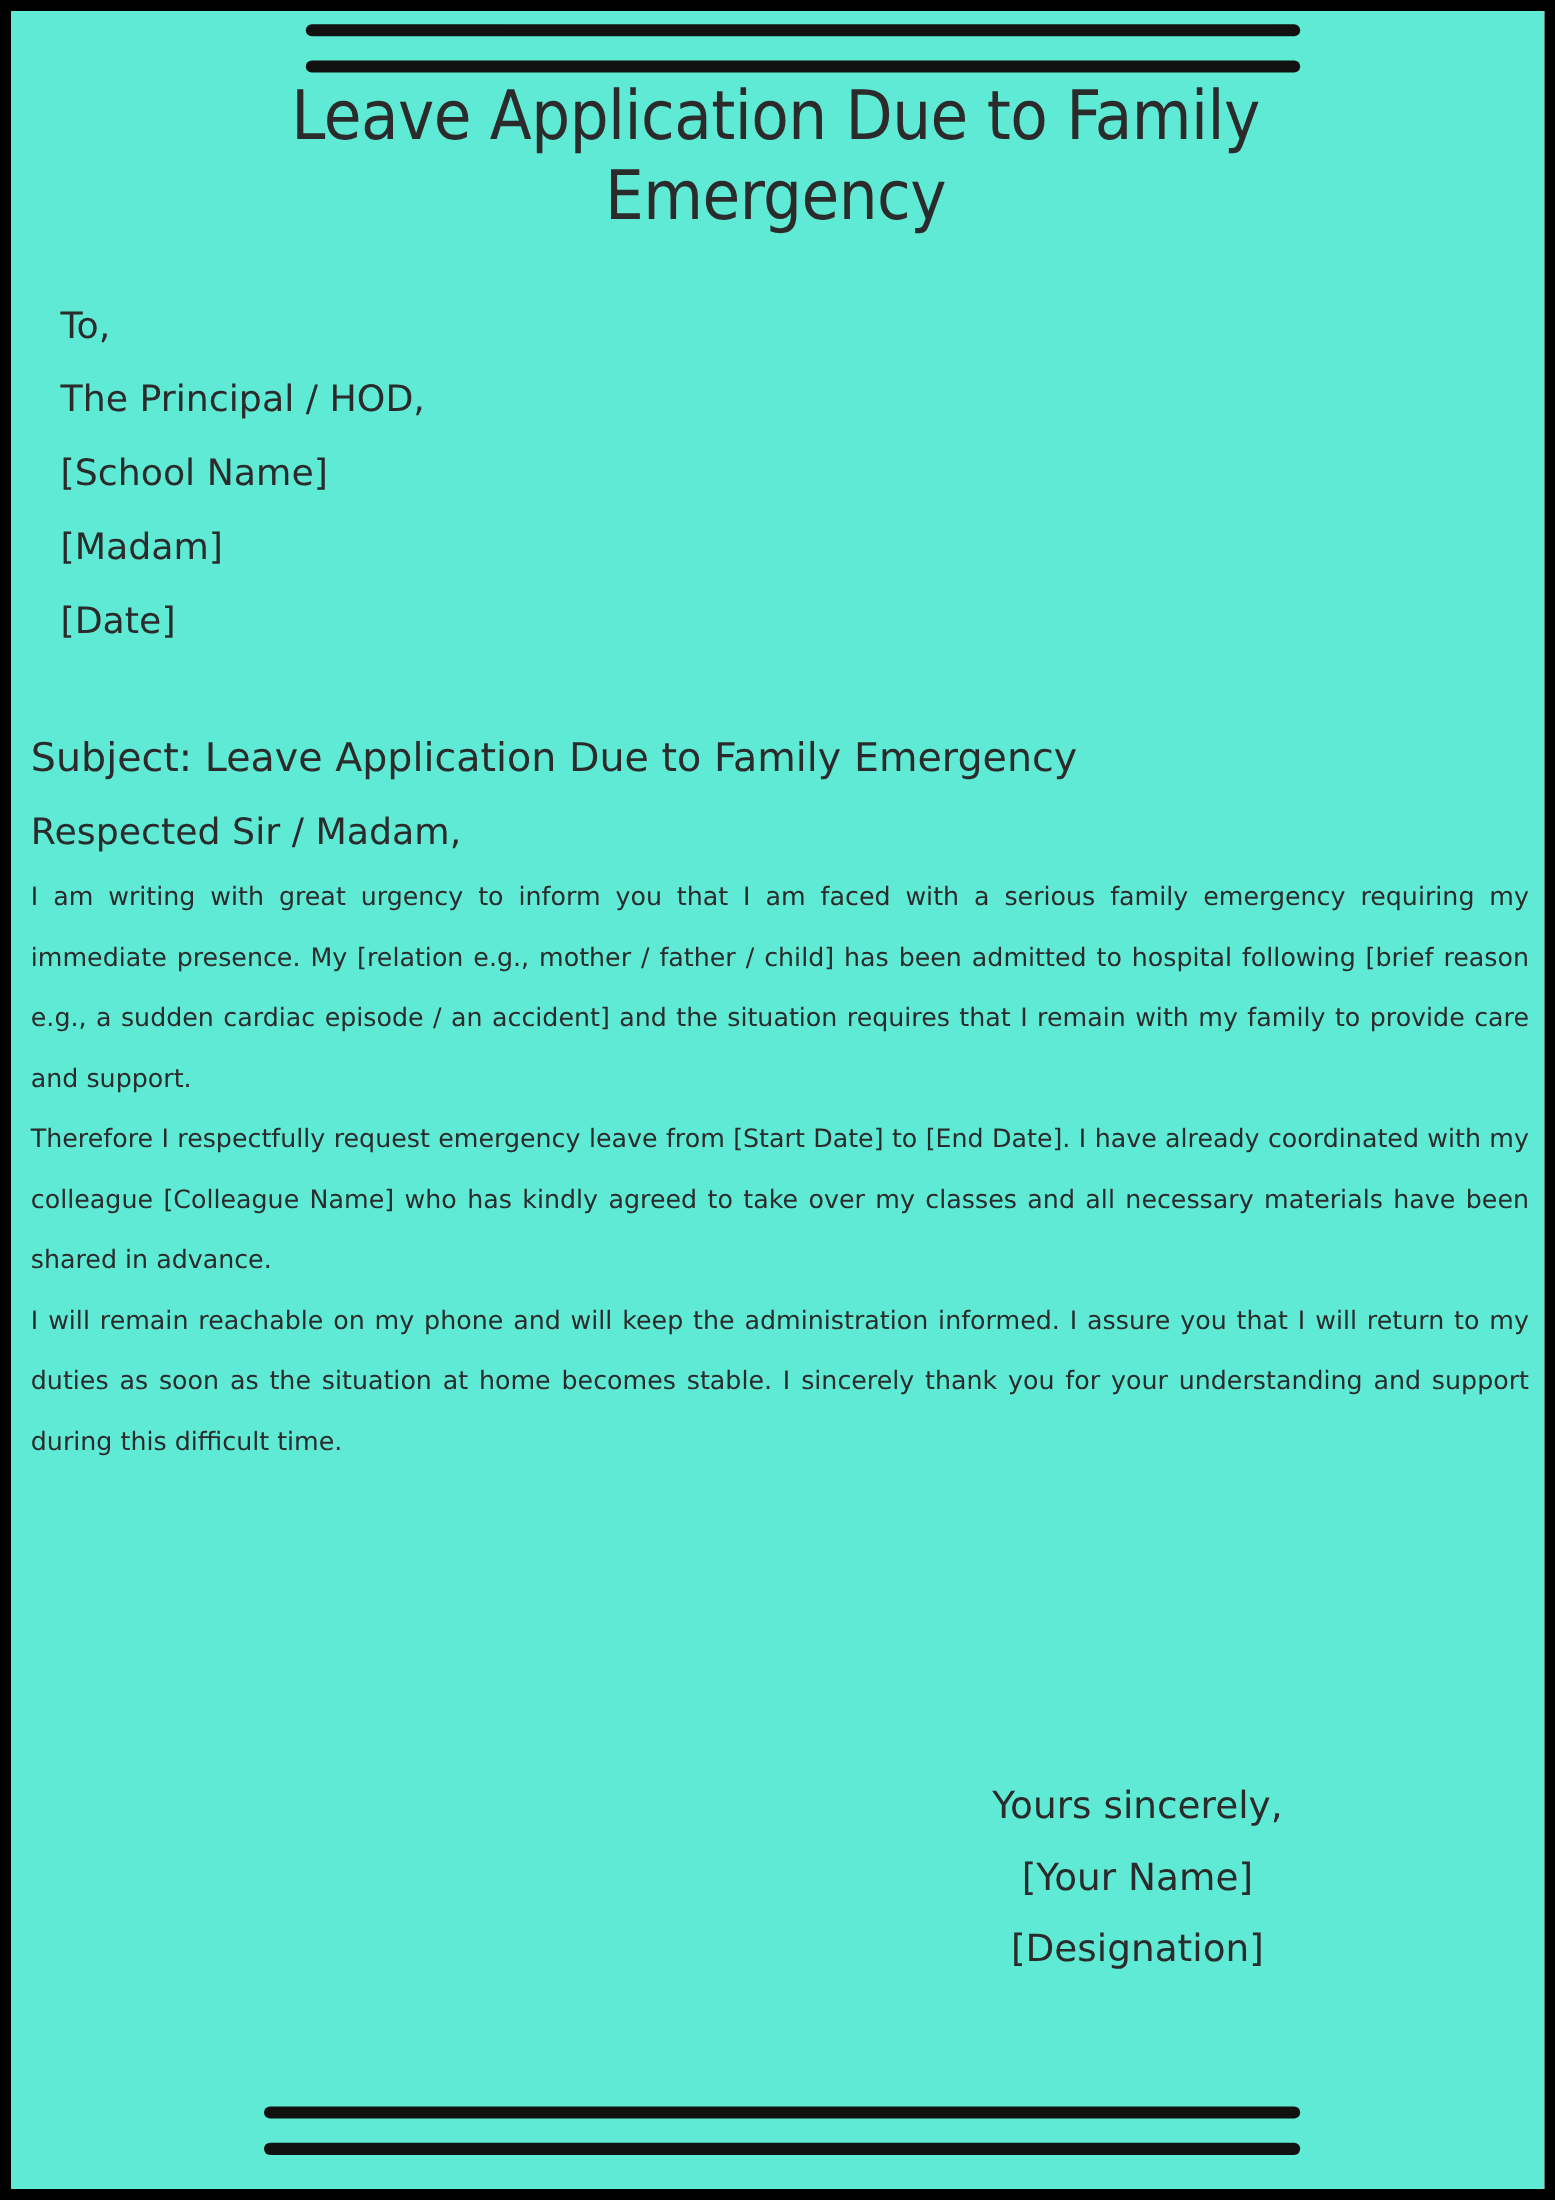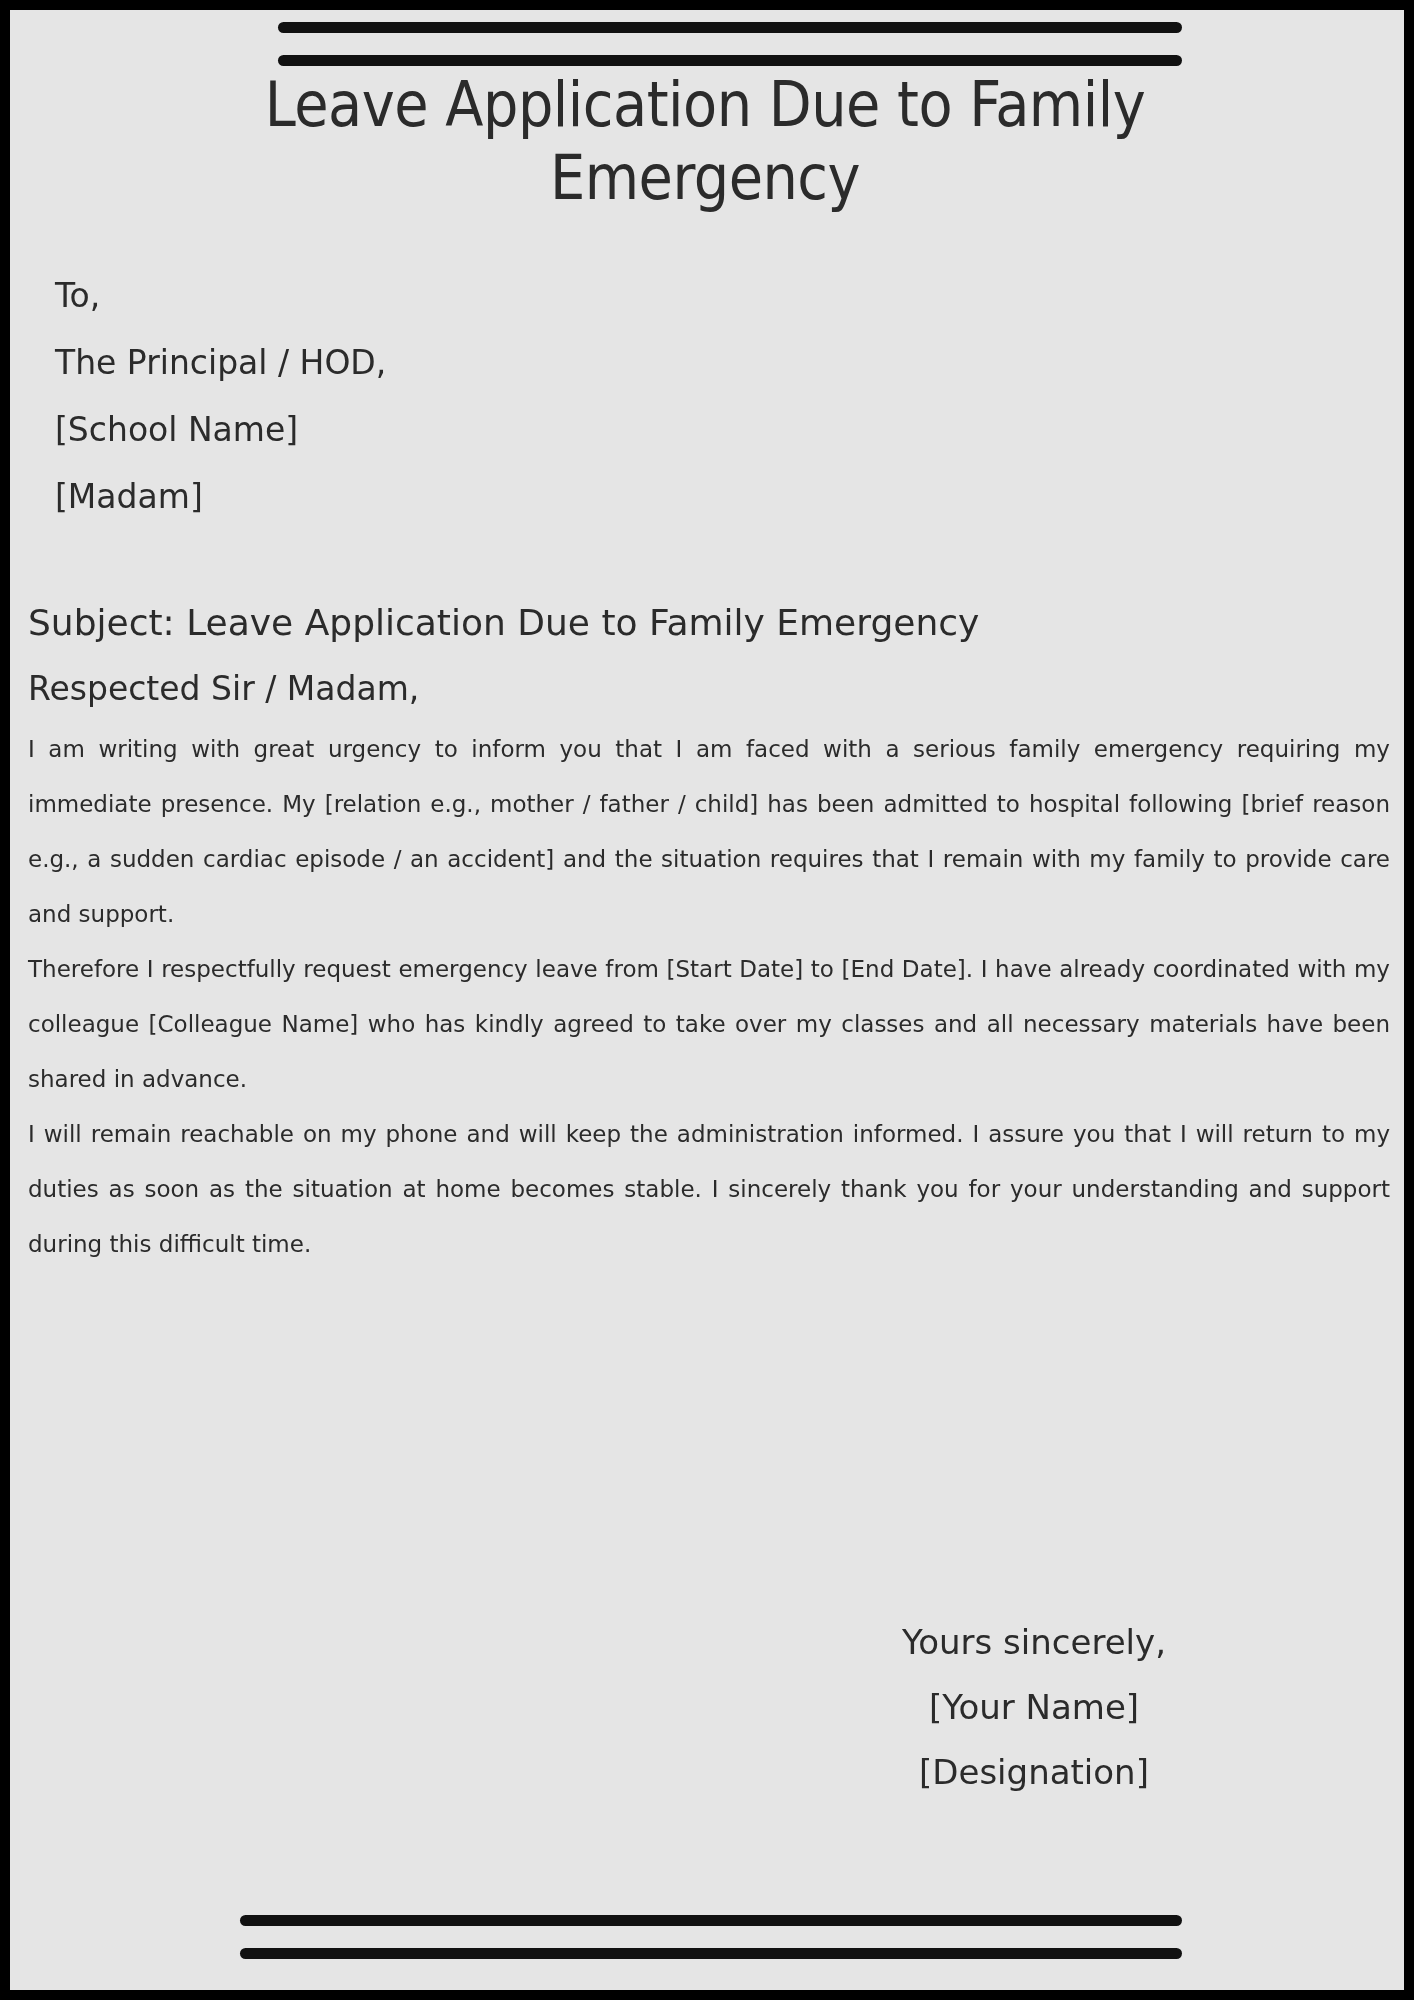--- a/index.html
+++ b/index.html
@@ -18,21 +18,21 @@
     background: #ffffff;
     border: 10px solid #000000;
     overflow: hidden;
   }
   .inner {
     position: relative;
     width: 100%;
     height: 100%;
     box-sizing: border-box;
     padding: 0;
-    background: #e5e5e5;
+    background: #5eead4;
   }
 
   
   .rule-group-top {
     position: absolute;
     left: 268px;
     top: 12px;
     width: 904px;
   }
   .rule-group-bottom {
@@ -134,20 +134,21 @@
     </div>
 
     <div class="doc-title">Leave Application Due to Family Emergency</div>
 
     <div class="content">
 
       <div class="addr-line">To,</div>
       <div class="addr-line">The Principal / HOD,</div>
       <div class="addr-line">[School Name]</div>
       <div class="addr-line">[Madam]</div>
+      <div class="addr-line">[Date]</div>
 
       <div class="gap-block"></div>
 
       <div class="subject-line">Subject: Leave Application Due to Family Emergency</div>
 
       <div class="salutation">Respected Sir / Madam,</div>
 
       <p class="para">I am writing with great urgency to inform you that I am faced with a serious family emergency requiring my immediate presence. My [relation e.g., mother / father / child] has been admitted to hospital following [brief reason e.g., a sudden cardiac episode / an accident] and the situation requires that I remain with my family to provide care and support.</p>
       <p class="para">Therefore I respectfully request emergency leave from [Start Date] to [End Date]. I have already coordinated with my colleague [Colleague Name] who has kindly agreed to take over my classes and all necessary materials have been shared in advance.</p>
       <p class="para">I will remain reachable on my phone and will keep the administration informed. I assure you that I will return to my duties as soon as the situation at home becomes stable. I sincerely thank you for your understanding and support during this difficult time.</p>

